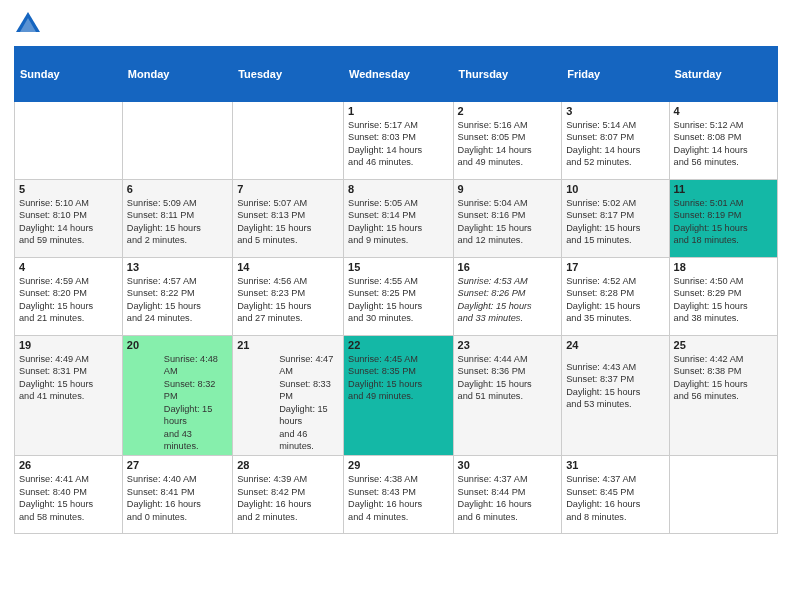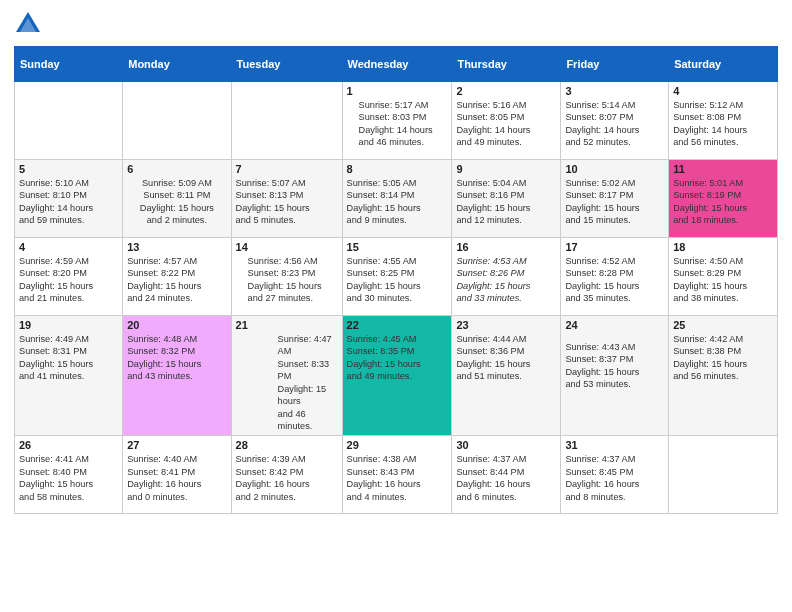--- a/index.html
+++ b/index.html
@@ -53,21 +53,21 @@
     }
     .calendar {
       width: 100%;
       border-collapse: collapse;
       font-size: 10px;
     }
     .calendar th {
       background: #1565C0;
       color: #fff;
       text-align: left;
-      padding: 11px 5px;
+      padding: 21px 5px;
       font-size: 11px;
       font-weight: bold;
       border: 1px solid #1565C0;
     }
     .calendar td {
       border: 1px solid #ccc;
       vertical-align: top;
       padding: 3px 4px;
       width: 113px;
       height: 78px;
@@ -124,21 +124,21 @@
           <th>Saturday</th>
         </tr>
     </thead>
     <tbody id="calendar-body">
         <tr>
           <td class="empty-cell"></td>
           <td class="empty-cell"></td>
           <td class="empty-cell"></td>
           <td>
             <div class="day-num">1</div>
-            <div class="day-info" style="white-space: pre-line; margin-left: 12px;">Sunrise: 5:17 AM
+            <div class="day-info" style="white-space: pre-line;">Sunrise: 5:17 AM
 Sunset: 8:03 PM
 Daylight: 14 hours
 and 46 minutes.</div>
           </td>
           <td>
             <div class="day-num">2</div>
             <div class="day-info" style="white-space: pre-line;">Sunrise: 5:16 AM
 Sunset: 8:05 PM
 Daylight: 14 hours
 and 49 minutes.</div>
@@ -161,21 +161,21 @@
         <tr>
           <td style="background: rgb(245, 245, 245);">
             <div class="day-num">5</div>
             <div class="day-info" style="white-space: pre-line;">Sunrise: 5:10 AM
 Sunset: 8:10 PM
 Daylight: 14 hours
 and 59 minutes.</div>
           </td>
           <td style="background: rgb(245, 245, 245);">
             <div class="day-num">6</div>
-            <div class="day-info" style="white-space: pre-line; text-align: center;">Sunrise: 5:09 AM
+            <div class="day-info" style="white-space: pre-line;">Sunrise: 5:09 AM
 Sunset: 8:11 PM
 Daylight: 15 hours
 and 2 minutes.</div>
           </td>
           <td style="background: rgb(245, 245, 245);">
             <div class="day-num">7</div>
             <div class="day-info" style="white-space: pre-line;">Sunrise: 5:07 AM
 Sunset: 8:13 PM
 Daylight: 15 hours
 and 5 minutes.</div>
@@ -194,21 +194,21 @@
 Daylight: 15 hours
 and 12 minutes.</div>
           </td>
           <td style="background: rgb(245, 245, 245);">
             <div class="day-num">10</div>
             <div class="day-info" style="white-space: pre-line;">Sunrise: 5:02 AM
 Sunset: 8:17 PM
 Daylight: 15 hours
 and 15 minutes.</div>
           </td>
-          <td style="background: #ec4899;">
+          <td style="background: #14b8a6;">
             <div class="day-num">11</div>
             <div class="day-info" style="white-space: pre-line;">Sunrise: 5:01 AM
 Sunset: 8:19 PM
 Daylight: 15 hours
 and 18 minutes.</div>
           </td>
         </tr>
         <tr>
           <td>
             <div class="day-num">4</div>
@@ -219,21 +219,21 @@
           </td>
           <td>
             <div class="day-num">13</div>
             <div class="day-info" style="white-space: pre-line;">Sunrise: 4:57 AM
 Sunset: 8:22 PM
 Daylight: 15 hours
 and 24 minutes.</div>
           </td>
           <td>
             <div class="day-num">14</div>
-            <div class="day-info" style="white-space: pre-line; margin-left: 12px;">Sunrise: 4:56 AM
+            <div class="day-info" style="white-space: pre-line;">Sunrise: 4:56 AM
 Sunset: 8:23 PM
 Daylight: 15 hours
 and 27 minutes.</div>
           </td>
           <td>
             <div class="day-num">15</div>
             <div class="day-info" style="white-space: pre-line;">Sunrise: 4:55 AM
 Sunset: 8:25 PM
 Daylight: 15 hours
 and 30 minutes.</div>
@@ -261,23 +261,23 @@
           </td>
         </tr>
         <tr>
           <td style="background: rgb(245, 245, 245);">
             <div class="day-num">19</div>
             <div class="day-info" style="white-space: pre-line;">Sunrise: 4:49 AM
 Sunset: 8:31 PM
 Daylight: 15 hours
 and 41 minutes.</div>
           </td>
-          <td style="background: #f0abfc;">
+          <td style="background: #86efac;">
             <div class="day-num">20</div>
-            <div class="day-info" style="white-space: pre-line;">Sunrise: 4:48 AM
+            <div class="day-info" style="white-space: pre-line; margin-left: 37px;">Sunrise: 4:48 AM
 Sunset: 8:32 PM
 Daylight: 15 hours
 and 43 minutes.</div>
           </td>
           <td style="background: rgb(245, 245, 245);">
             <div class="day-num">21</div>
             <div class="day-info" style="white-space: pre-line; margin-left: 42px;">Sunrise: 4:47 AM
 Sunset: 8:33 PM
 Daylight: 15 hours
 and 46 minutes.</div>

